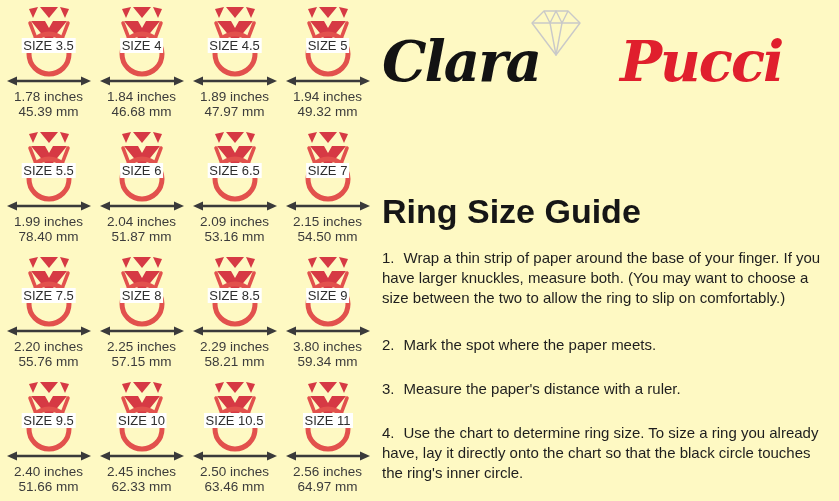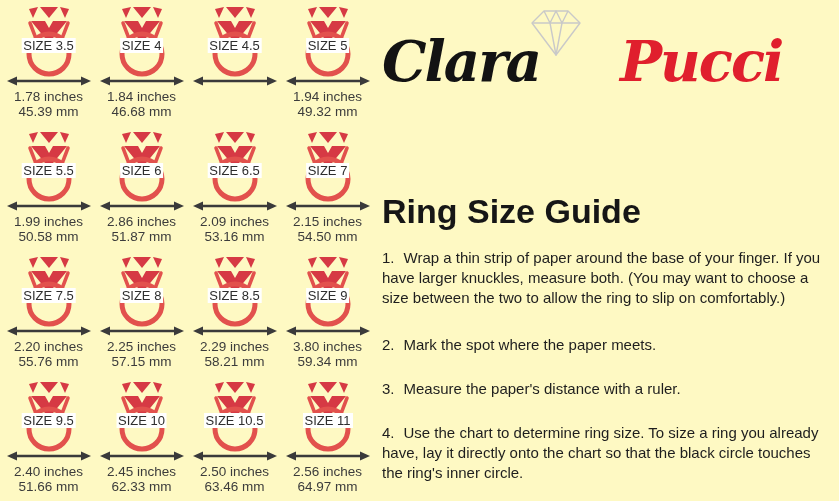--- a/index.html
+++ b/index.html
@@ -100,20 +100,24 @@
       <path d="M 30,31 L 25,18" style="stroke:var(--band);stroke-width:3.5;stroke-linecap:round;fill:none"></path>
       <path d="M 58,31 L 63,18" style="stroke:var(--band);stroke-width:3.5;stroke-linecap:round;fill:none"></path>
 
       <circle cx="44" cy="49" r="20" style="fill:none;stroke:var(--band);stroke-width:5"></circle>
 
       <line x1="9" y1="76" x2="79" y2="76" style="stroke:var(--arrow);stroke-width:2.5"></line>
       <polygon points="2,76 12,71.5 12,80.5" style="fill:var(--arrow)"></polygon>
       <polygon points="86,76 76,71.5 76,80.5" style="fill:var(--arrow)"></polygon>
     </svg>
     <span class="size-label">SIZE 4.5</span>
+    <div class="meas">
+      <div class="inches">1.89 inches</div>
+      <div class="mm">47.97 mm</div>
+    </div>
   </div>
 
   <div class="cell">
     <svg width="88" height="84" viewBox="0 0 88 84">
 
       <polygon points="35,2 53,2 44,13" style="fill:var(--gem)"></polygon>
       <polygon points="24,4 33,2 28,13" style="fill:var(--gem)"></polygon>
       <polygon points="64,4 55,2 60,13" style="fill:var(--gem)"></polygon>
 
       <path d="M 26,16 L 40,16 L 44,23 L 48,16 L 62,16 L 44,38 Z" style="fill:var(--gem)"></path>
@@ -148,21 +152,21 @@
 
       <circle cx="44" cy="49" r="20" style="fill:none;stroke:var(--band);stroke-width:5"></circle>
 
       <line x1="9" y1="76" x2="79" y2="76" style="stroke:var(--arrow);stroke-width:2.5"></line>
       <polygon points="2,76 12,71.5 12,80.5" style="fill:var(--arrow)"></polygon>
       <polygon points="86,76 76,71.5 76,80.5" style="fill:var(--arrow)"></polygon>
     </svg>
     <span class="size-label">SIZE 5.5</span>
     <div class="meas">
       <div class="inches">1.99 inches</div>
-      <div class="mm">50.58 mm</div>
+      <div class="mm">78.40 mm</div>
     </div>
   </div>
 
   <div class="cell">
     <svg width="88" height="84" viewBox="0 0 88 84">
 
       <polygon points="35,2 53,2 44,13" style="fill:var(--gem)"></polygon>
       <polygon points="24,4 33,2 28,13" style="fill:var(--gem)"></polygon>
       <polygon points="64,4 55,2 60,13" style="fill:var(--gem)"></polygon>
 
@@ -172,21 +176,21 @@
       <path d="M 58,31 L 63,18" style="stroke:var(--band);stroke-width:3.5;stroke-linecap:round;fill:none"></path>
 
       <circle cx="44" cy="49" r="20" style="fill:none;stroke:var(--band);stroke-width:5"></circle>
 
       <line x1="9" y1="76" x2="79" y2="76" style="stroke:var(--arrow);stroke-width:2.5"></line>
       <polygon points="2,76 12,71.5 12,80.5" style="fill:var(--arrow)"></polygon>
       <polygon points="86,76 76,71.5 76,80.5" style="fill:var(--arrow)"></polygon>
     </svg>
     <span class="size-label">SIZE 6</span>
     <div class="meas">
-      <div class="inches">2.86 inches</div>
+      <div class="inches">2.04 inches</div>
       <div class="mm">51.87 mm</div>
     </div>
   </div>
 
   <div class="cell">
     <svg width="88" height="84" viewBox="0 0 88 84">
 
       <polygon points="35,2 53,2 44,13" style="fill:var(--gem)"></polygon>
       <polygon points="24,4 33,2 28,13" style="fill:var(--gem)"></polygon>
       <polygon points="64,4 55,2 60,13" style="fill:var(--gem)"></polygon>

